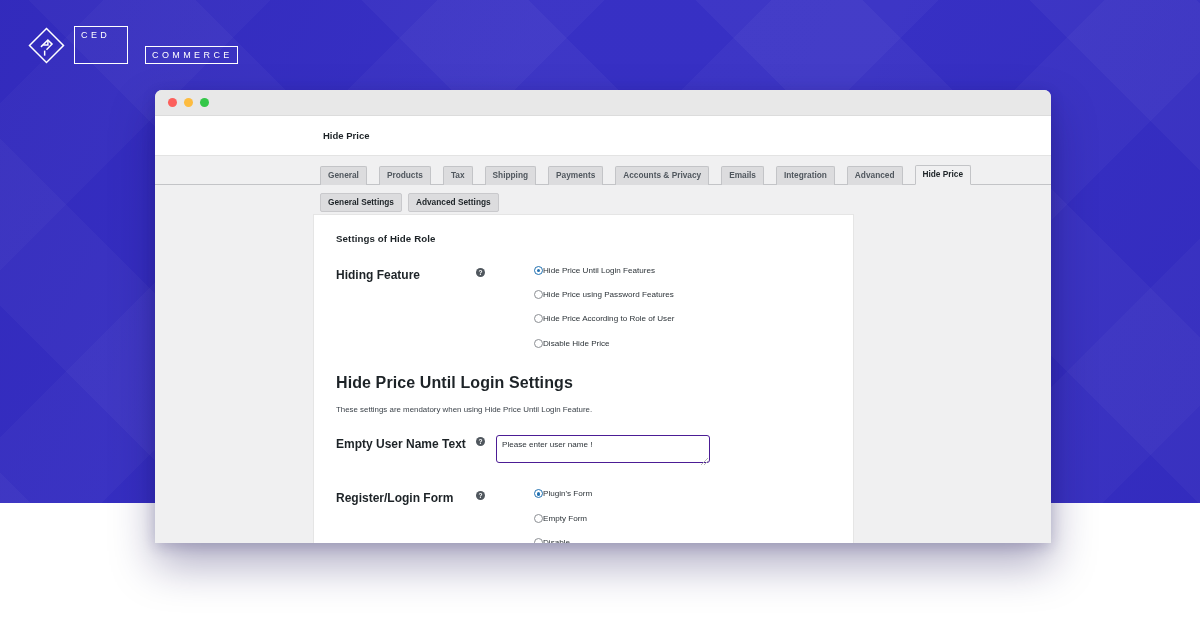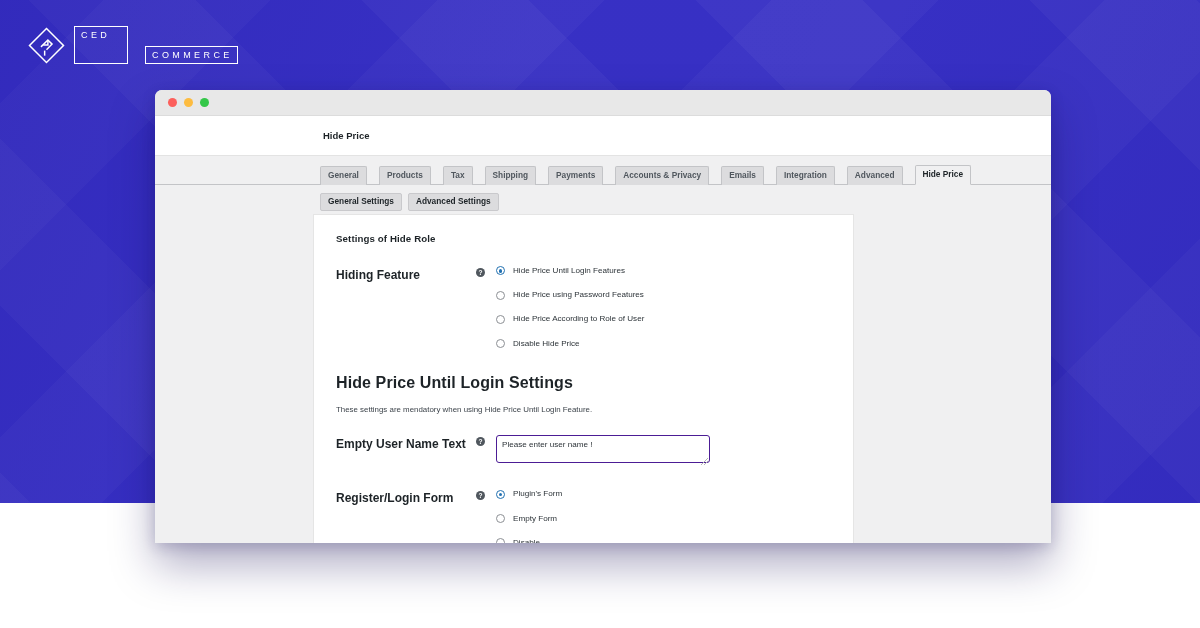--- a/index.html
+++ b/index.html
@@ -145,21 +145,21 @@
   }
   .tab.active {
     background: #f0f0f1;
     color: #1d2327;
     border-bottom: 1px solid #f0f0f1;
   }
 
   
   .subtab-row {
     display: flex;
-    align-items: center;
+    align-items: flex-start;
     padding: 8px 0 0 165px;
     gap: 6px;
     height: 26px;
   }
   .subtab {
     font-size: 8.3px;
     font-weight: bold;
     color: #1d2327;
     background: #dcdcde;
     border: 1px solid #c9c9cc;
@@ -222,23 +222,22 @@
     background: #50575e;
     color: #ffffff;
     font-size: 6.6px;
     font-weight: bold;
     line-height: 9px;
     text-align: center;
     font-family: "Liberation Sans", sans-serif;
   }
   .radio-item {
     display: flex;
-    align-items: center;
-    gap: 8px;
     margin-bottom: 14.5px;
+    margin-left: 38px;
   }
   .radio-item:last-child { margin-bottom: 0; }
   .radio {
     width: 9px; height: 9px;
     flex: 0 0 9px;
     border: 1px solid #8c8f94;
     border-radius: 50%;
     background: #ffffff;
     position: relative;
   }

